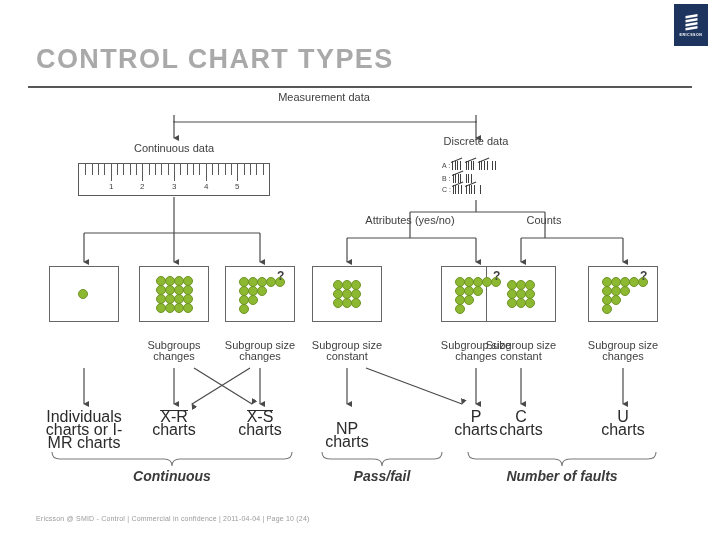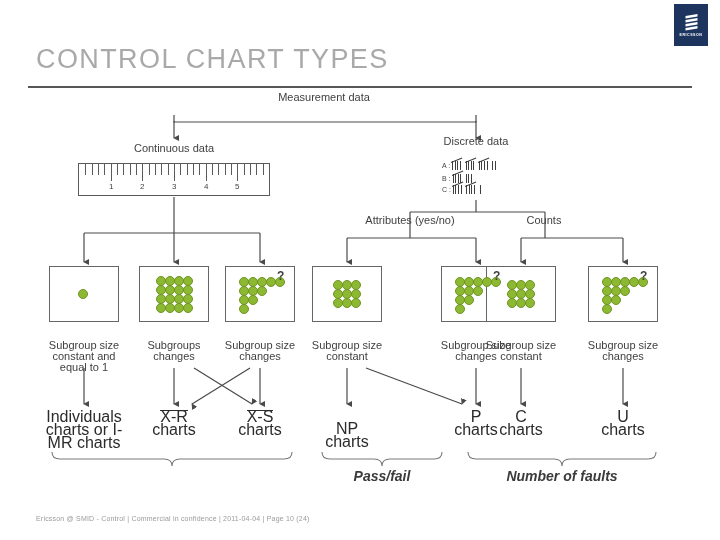--- a/index.html
+++ b/index.html
@@ -33,21 +33,21 @@
     font-weight: bold;
   }
 
   
   .title {
     position: absolute;
     left: 36px; top: 44px;
     font-size: 27px;
     letter-spacing: 1.4px;
     color: #a9a9a9;
-    font-weight: 400;
+    font-weight: 700;
     white-space: nowrap;
   }
   .title-rule {
     position: absolute;
     left: 28px; top: 86px;
     width: 664px; height: 2px;
     background: #575757;
   }
 
   
@@ -368,21 +368,20 @@
       <div class="dot" style="left: 611px; top: 286px;"></div>
       <div class="dot" style="left: 620px; top: 286px;"></div>
       <div class="dot" style="left: 602px; top: 277px;"></div>
       <div class="dot" style="left: 611px; top: 277px;"></div>
       <div class="dot" style="left: 620px; top: 277px;"></div>
       <div class="dot" style="left: 629px; top: 277px;"></div>
       <div class="dot" style="left: 638px; top: 277px;"></div>
       <div class="qmark" style="left: 640px; top: 269px;">?</div>
     </div>
 
-  <div class="lbl lbl-wrap" style="left:39px; top:340px; width:90px;">Subgroup size constant and equal to 1</div>
   <div class="lbl lbl-wrap" style="left:132px; top:340px; width:84px;">Subgroups changes</div>
   <div class="lbl lbl-wrap" style="left:218px; top:340px; width:84px;">Subgroup size changes</div>
   <div class="lbl lbl-wrap" style="left:305px; top:340px; width:84px;">Subgroup size constant</div>
   <div class="lbl lbl-wrap" style="left:434px; top:340px; width:84px;">Subgroup size changes</div>
   <div class="lbl lbl-wrap" style="left:479px; top:340px; width:84px;">Subgroup size constant</div>
   <div class="lbl lbl-wrap" style="left:581px; top:340px; width:84px;">Subgroup size changes</div>
 
   <div class="ctype lbl-wrap" style="left:39px; top:410px; width:90px; white-space:normal;">Individuals charts or I-MR charts</div>
 
   <div class="ctype" style="left:134px; top:410px; width:80px;">
@@ -408,18 +407,19 @@
   <div class="ctype" style="left:481px; top:410px; width:80px;">
     <span>C</span><br>
     <span>charts</span>
   </div>
 
   <div class="ctype" style="left:583px; top:410px; width:80px;">
     <span>U</span><br>
     <span>charts</span>
   </div>
 
+  <div class="cat" style="left:92px; top:468px; width:160px;">Continuous</div>
   <div class="cat" style="left:302px; top:468px; width:160px;">Pass/fail</div>
   <div class="cat" style="left:482px; top:468px; width:160px;">Number of faults</div>
 
   <div class="footer">Ericsson @ SMID - Control  |  Commercial in confidence  |  2011-04-04  |  Page 10 (24)</div>
 
 </div>
 
 </body></html>

